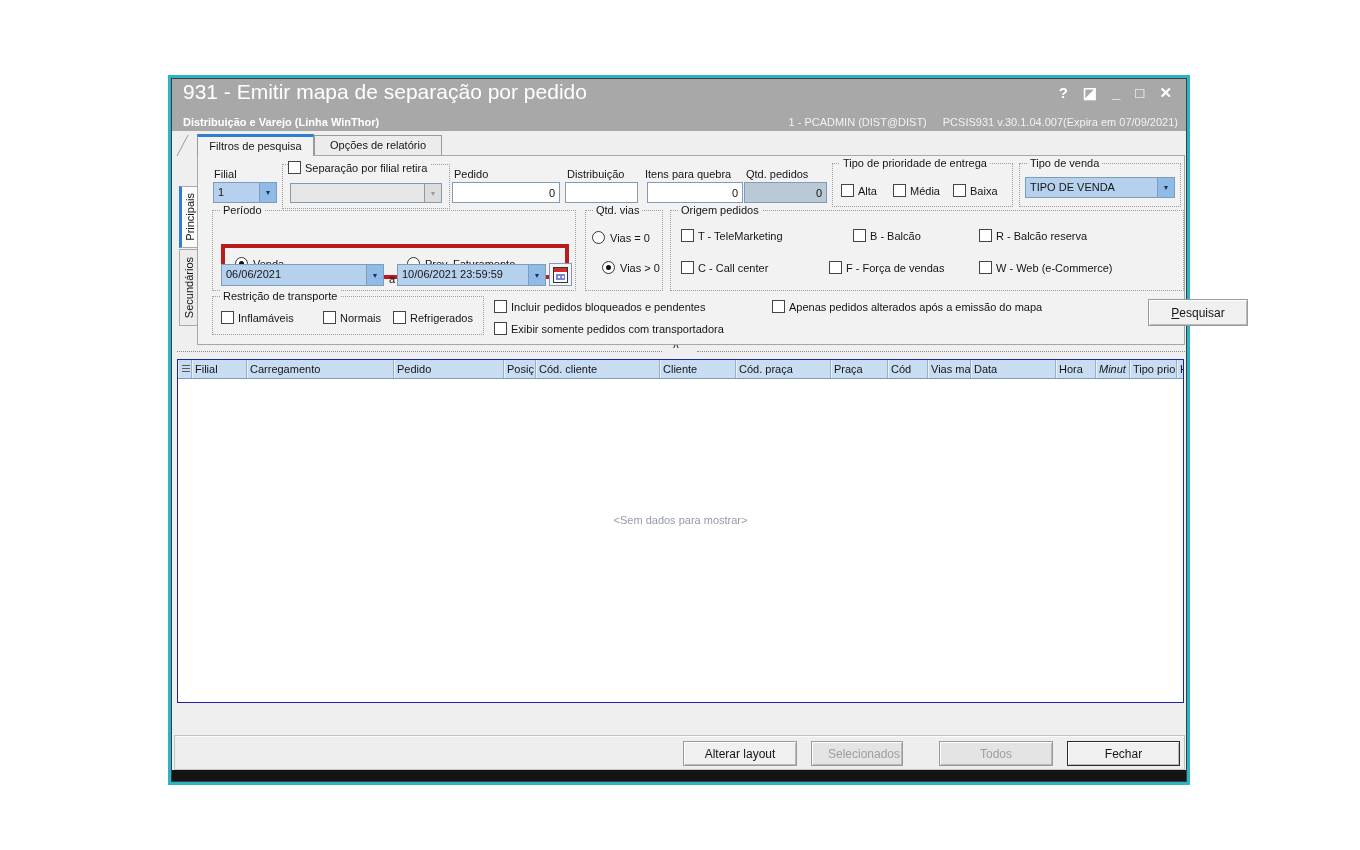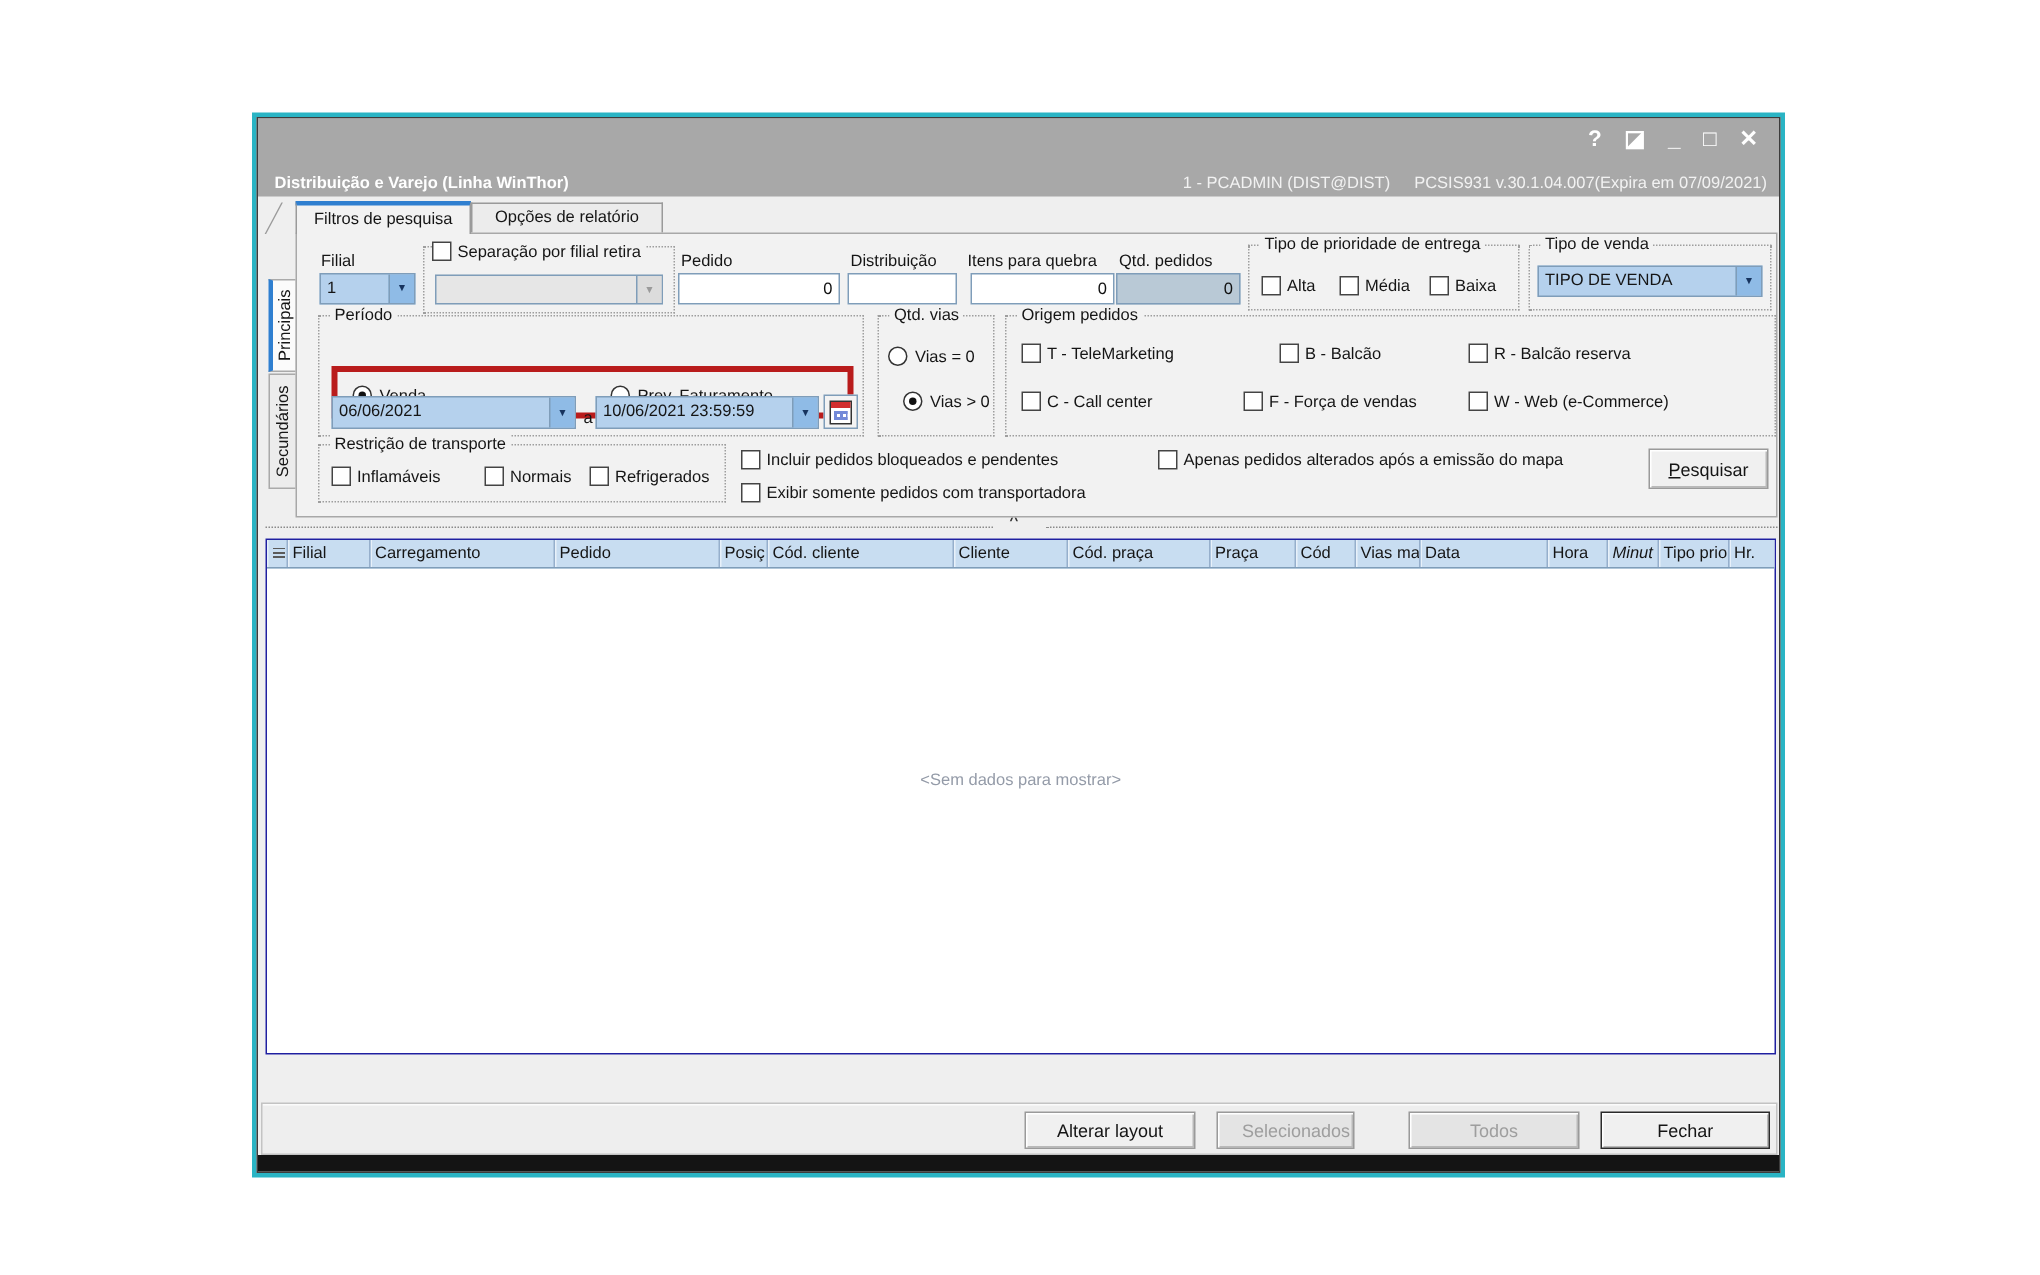--- a/index.html
+++ b/index.html
@@ -105,20 +105,21 @@
     background:#eeeeee; border:1px solid #c3c3c3; box-shadow:inset 0 1px 0 #fbfbfb; }
   .bottom-strip { position:absolute; left:0; bottom:0; width:100%; height:11px; background:#141414; }
 </style>
 </head>
 <body>
 
 <div class="frame">
   <div class="inner">
 
     <div class="titlebar">
+      <div class="win-title">931 - Emitir mapa de separação por pedido</div>
       <div class="controls">
         <span class="ctrl">?</span>
         <span class="ctrl">◪</span>
         <span class="ctrl">_</span>
         <span class="ctrl">□</span>
         <span class="ctrl">✕</span>
       </div>
       <div class="sub-left">Distribuição e Varejo (Linha WinThor)</div>
       <div class="sub-right">
         <span>1 - PCADMIN (DIST@DIST)</span>
@@ -294,36 +295,36 @@
       </div>
       <div class="cb" style="left:296px; top:166px;">
         <span class="cb-box"></span>
         <span>Exibir somente pedidos com transportadora</span>
       </div>
       <div class="cb" style="left:574px; top:144px;">
         <span class="cb-box"></span>
         <span>Apenas pedidos alterados após a emissão do mapa</span>
       </div>
 
-      <div class="btn" style="left:901px; top:143px; width:80px; height:27px;">
+      <div class="btn" style="left:950px; top:143px; width:100px; height:27px;">
         <span class="u-first">Pesquisar</span>
       </div>
     </div>
 
     <div class="split-seg" style="left:5px; top:272px; width:485px;"></div>
     <div class="split-caret" style="left:501px; top:264px;">^</div>
     <div class="split-seg" style="left:525px; top:272px; width:488px;"></div>
 
     <div class="grid">
       <div class="grid-head">
         <div class="gh-cell gh-icon-cell" style="width:14px;">
           <span class="grid-lines-icon"></span>
         </div>
         <div class="gh-cell" style="width:55px;">Filial</div>
-        <div class="gh-cell" style="width:123px;">Carregamento</div>
+        <div class="gh-cell" style="width:147px;">Carregamento</div>
         <div class="gh-cell" style="width:110px;">Pedido</div>
         <div class="gh-cell" style="width:32px;">Posiç</div>
         <div class="gh-cell" style="width:124px;">Cód. cliente</div>
         <div class="gh-cell" style="width:76px;">Cliente</div>
         <div class="gh-cell" style="width:95px;">Cód. praça</div>
         <div class="gh-cell" style="width:57px;">Praça</div>
         <div class="gh-cell" style="width:40px;">Cód</div>
         <div class="gh-cell" style="width:43px;">Vias map</div>
         <div class="gh-cell" style="width:85px;">Data</div>
         <div class="gh-cell" style="width:40px;">Hora</div>

